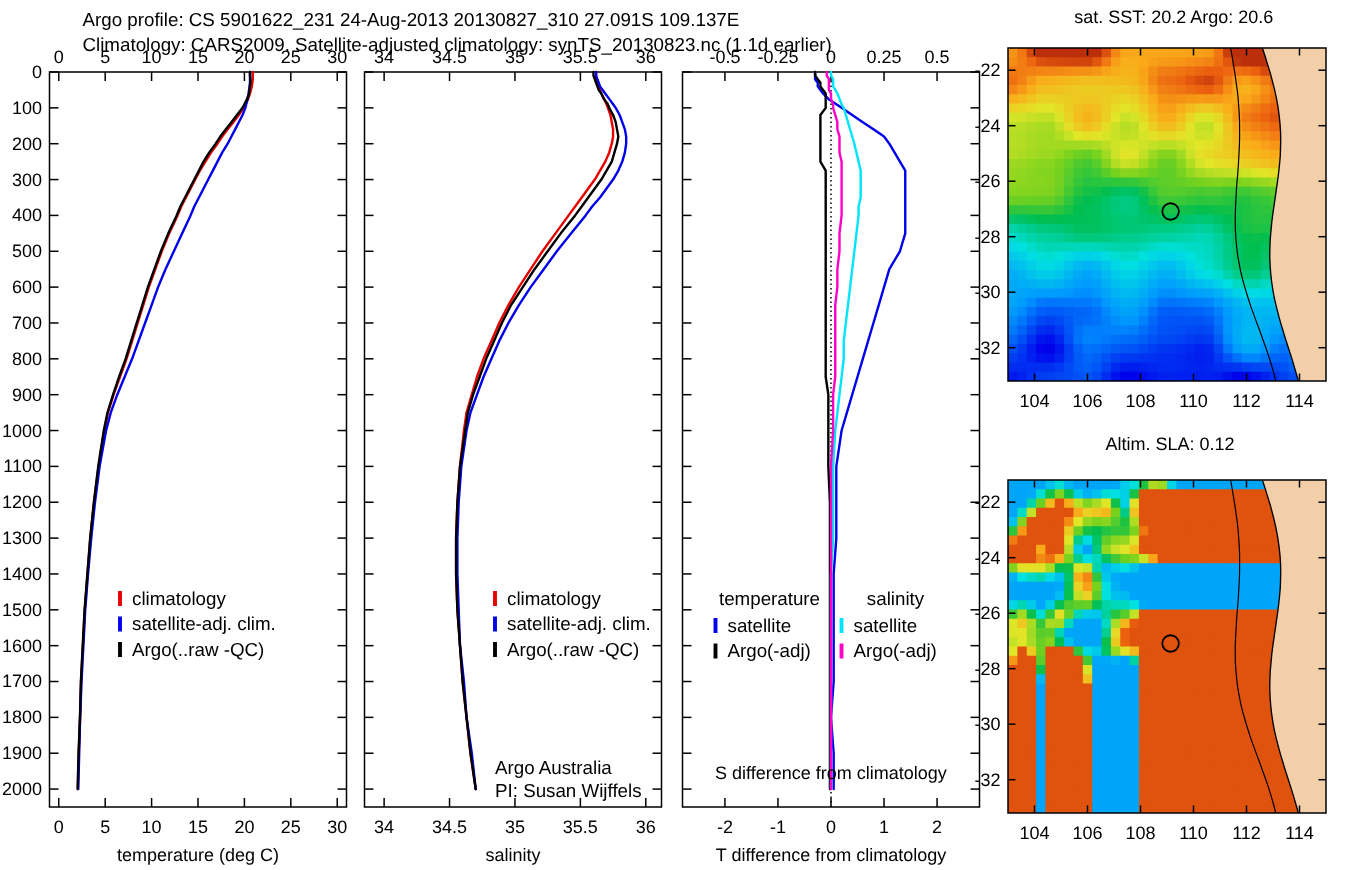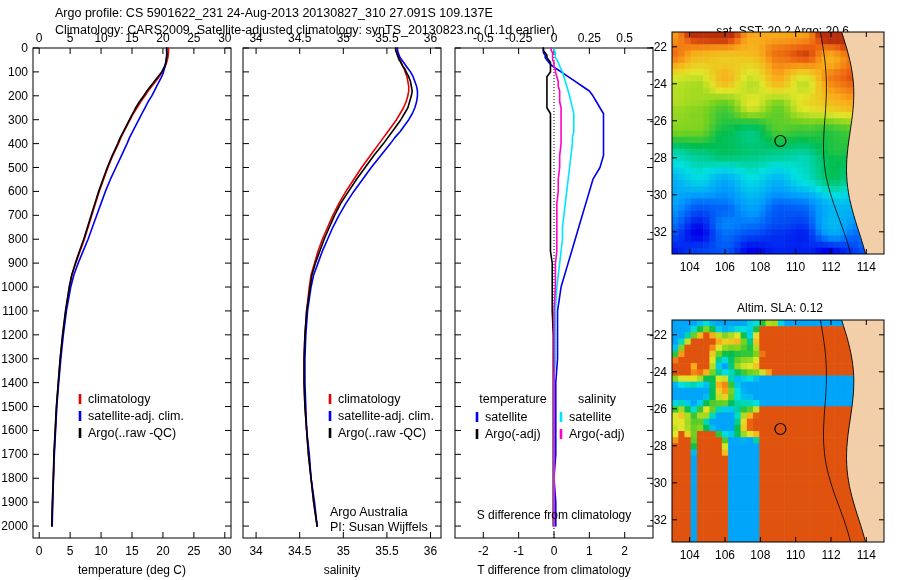--- a/index.html
+++ b/index.html
@@ -3,22 +3,22 @@
 <meta charset="utf-8">
 <style>
   html,body{margin:0;padding:0;background:#ffffff;}
   body{width:900px;height:580px;position:relative;overflow:hidden;
        font-family:"Liberation Sans",sans-serif;color:#000;}
   .fig{position:absolute;left:0;top:0;width:732px;height:580px;}
   .ttl{position:absolute;font-size:12.5px;letter-spacing:0px;white-space:nowrap;}
   #title1{left:55px;top:6px;}
   #title2{left:55px;top:23px;}
   .maptitle{position:absolute;font-size:12px;white-space:nowrap;text-align:center;}
-  #sstTitle{left:665px;top:24px;width:235px;}
-  #slaTitle1{left:660px;top:301px;width:240px;}
+  #sstTitle{left:665px;top:4px;width:235px;}
+  #slaTitle1{left:660px;top:289px;width:240px;}
   #slaTitle2{left:660px;top:303px;width:240px;}
   svg{display:block;overflow:visible;}
   .axtext{font-family:"Liberation Sans",sans-serif;font-size:12px;fill:#000;}
   .axlabel{font-family:"Liberation Sans",sans-serif;font-size:12px;fill:#000;}
   .legtext{font-family:"Liberation Sans",sans-serif;font-size:12.5px;fill:#000;}
   .frame{fill:none;stroke:#000;stroke-width:1;}
   .tick{stroke:#000;stroke-width:1;}
   .dotline{stroke:#000;stroke-width:1;stroke-dasharray:1 2;}
   .curve{fill:none;stroke-width:1.6;stroke-linejoin:round;stroke-linecap:round;}
 </style>

